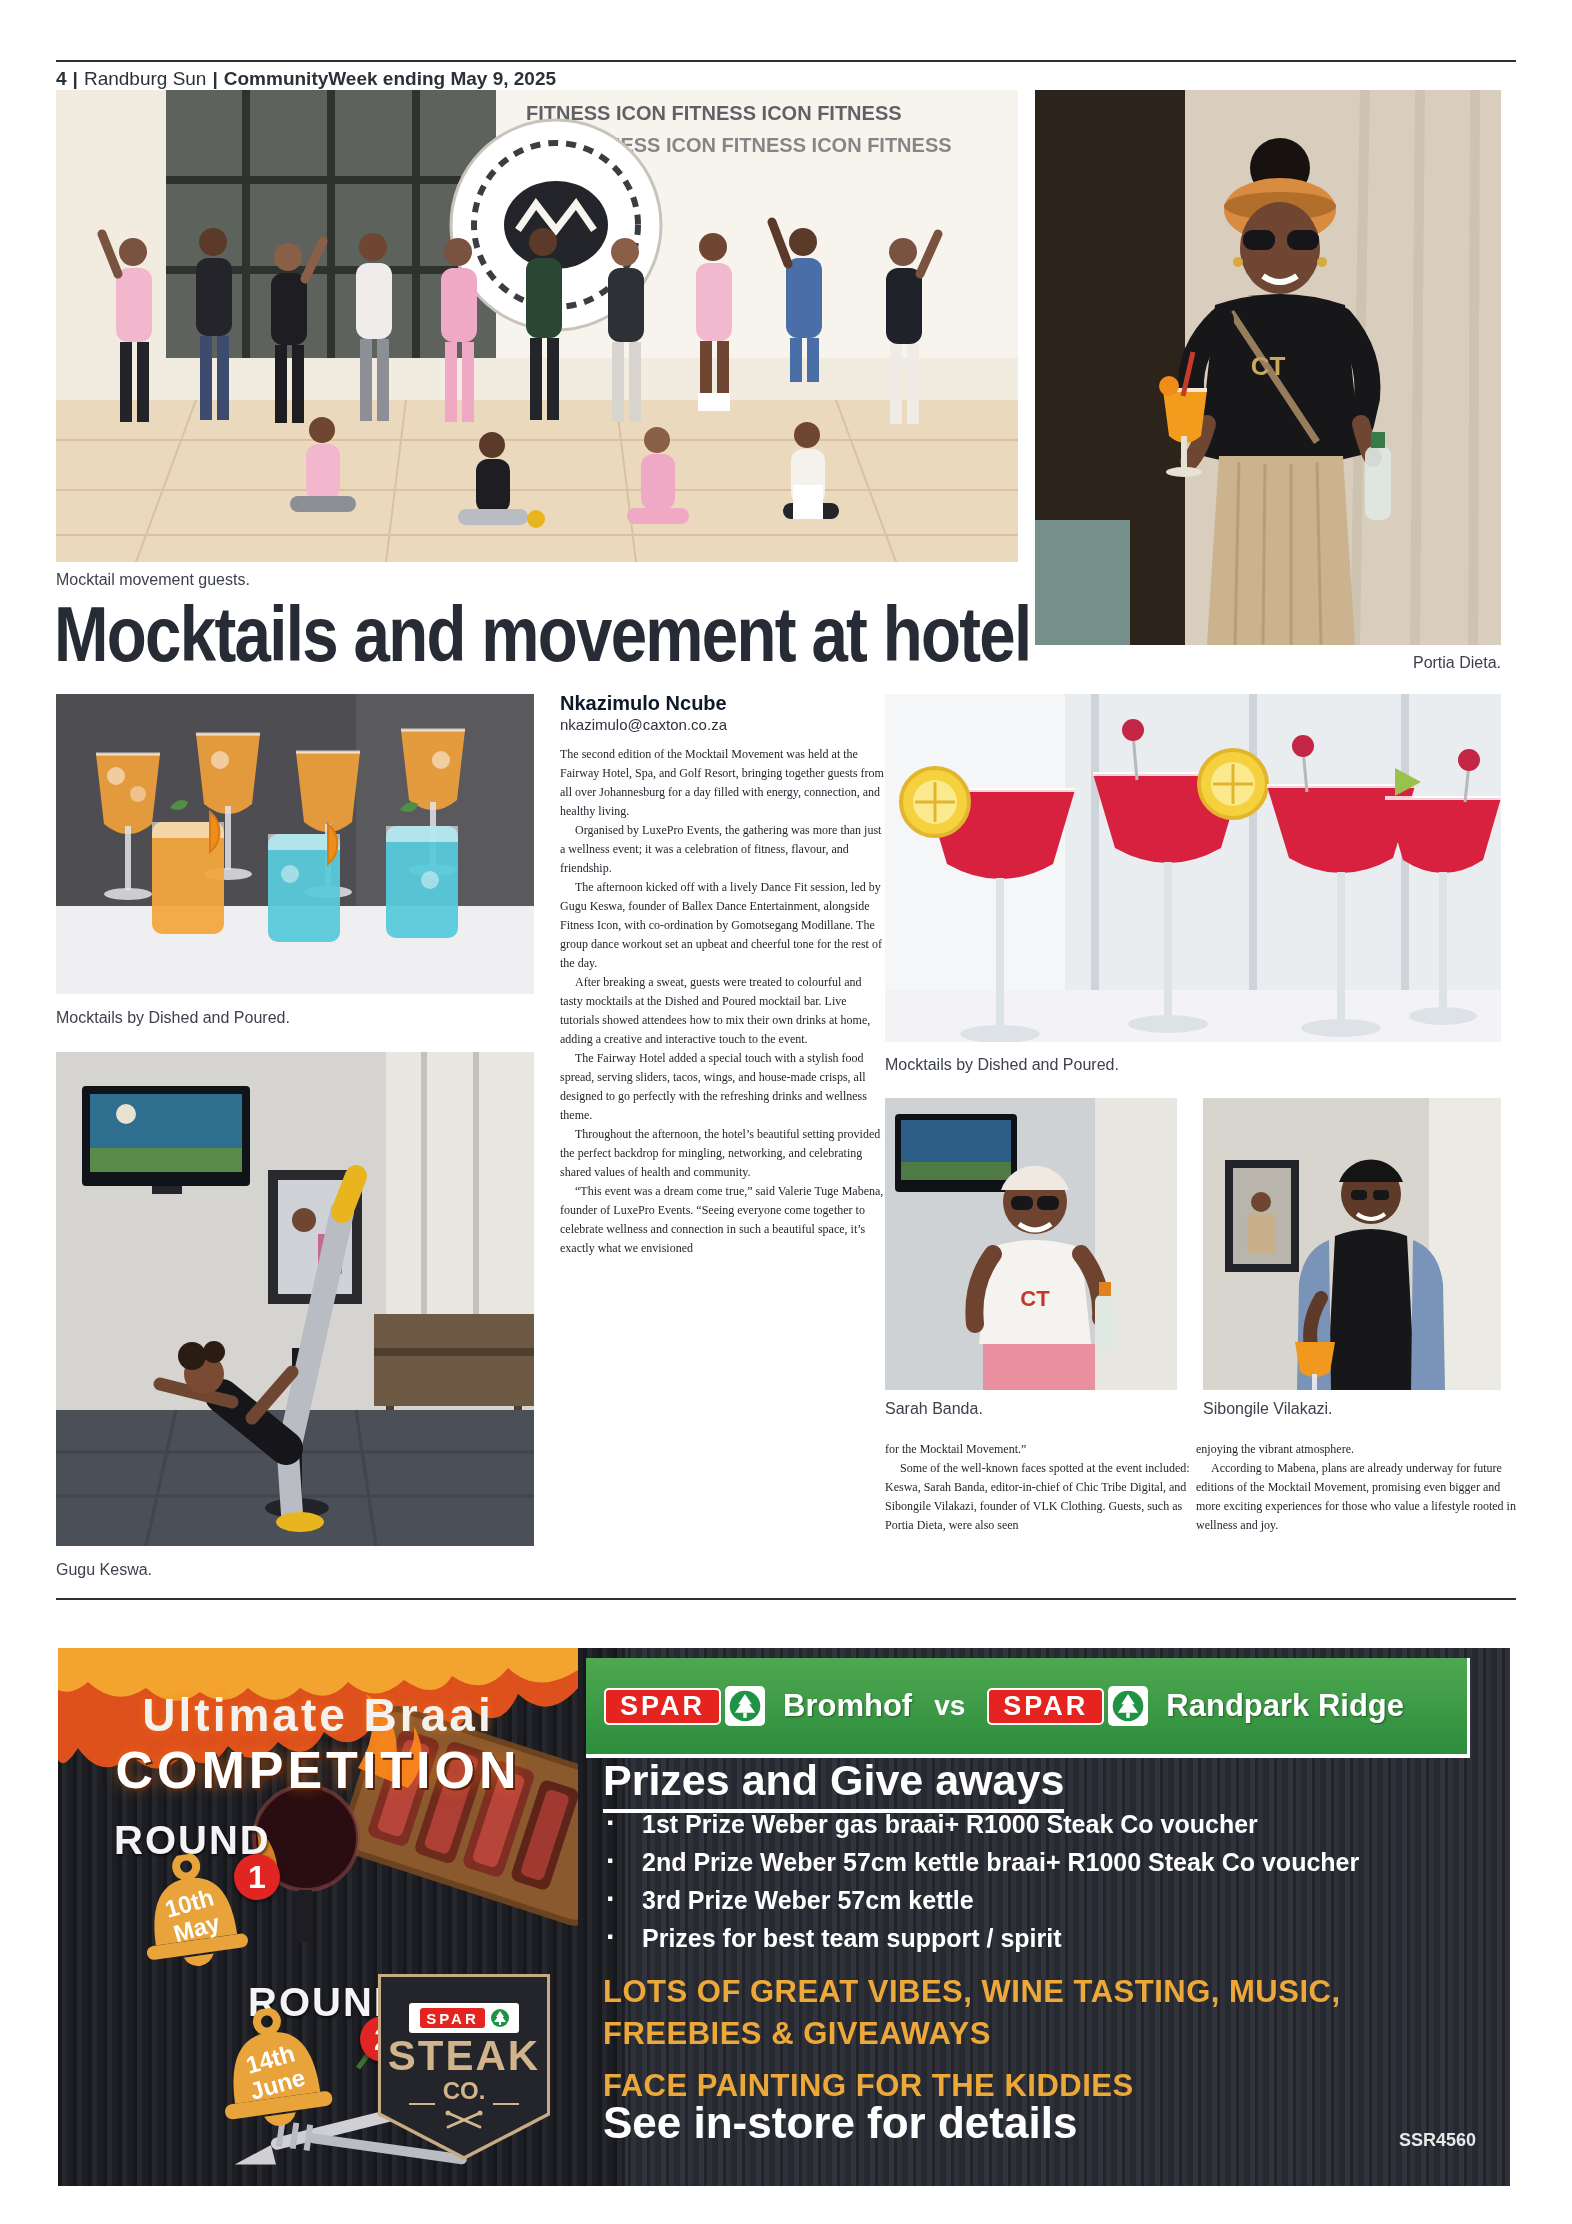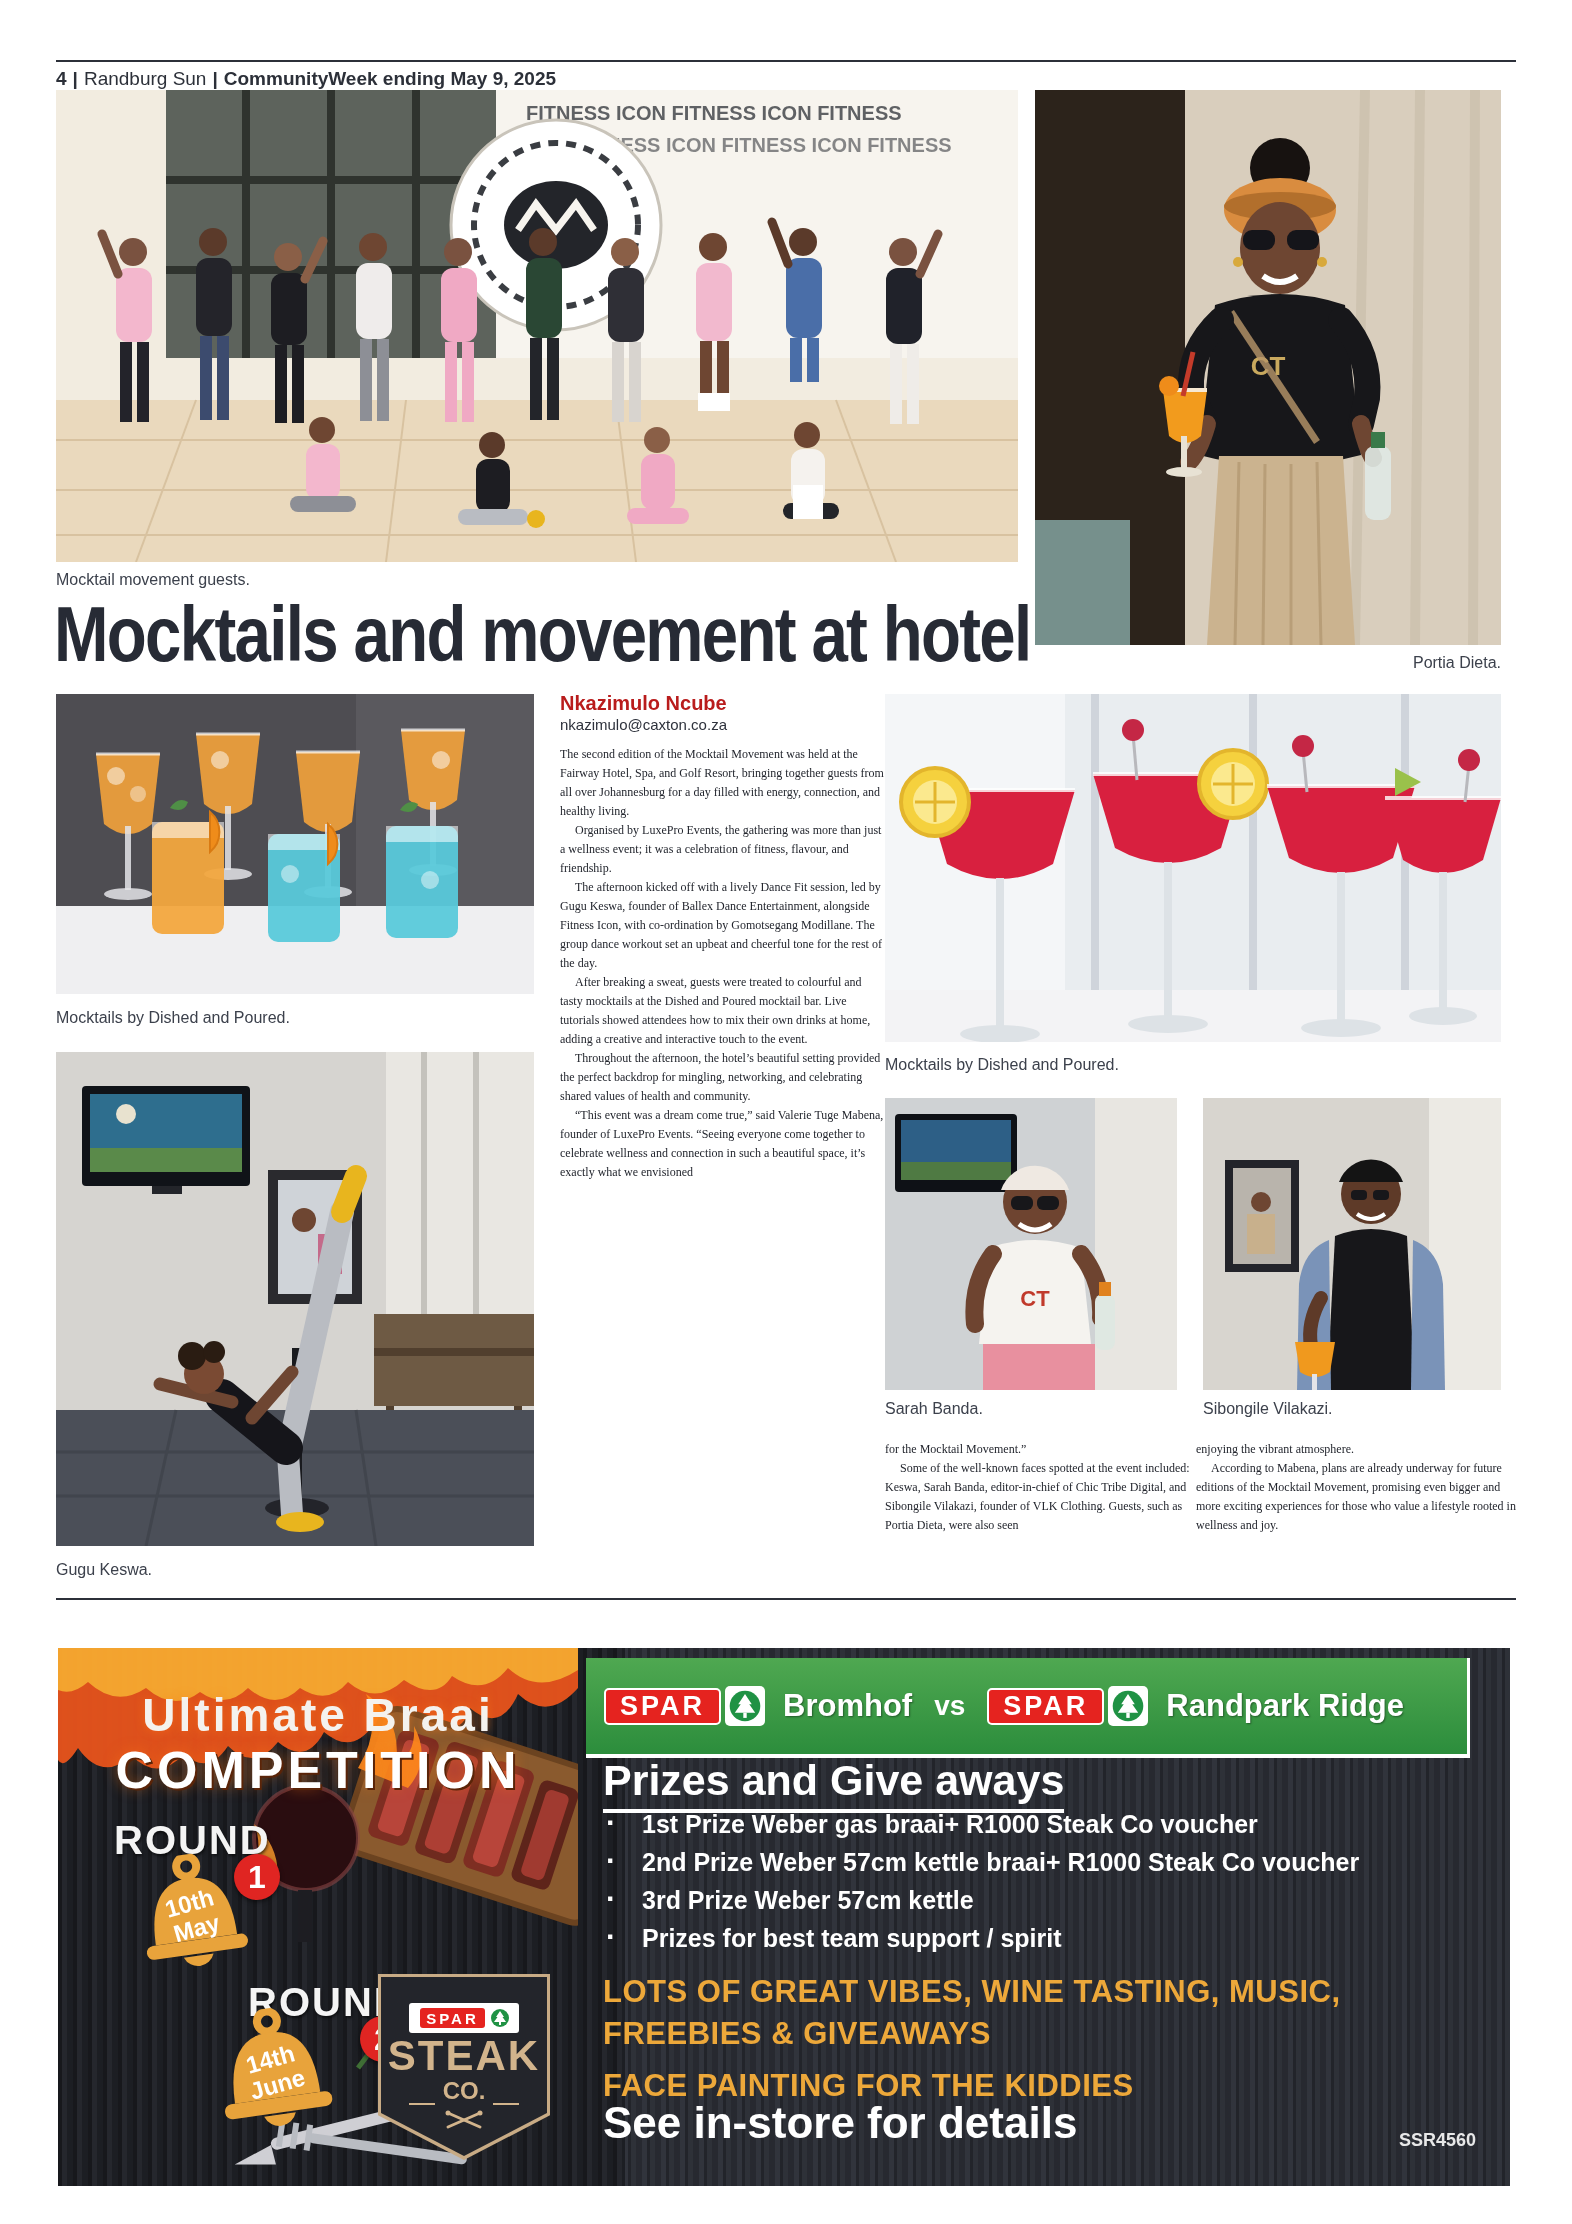--- a/index.html
+++ b/index.html
@@ -13,21 +13,21 @@
   .sep{padding:0 6px;font-weight:bold;color:#2c3039;}
 
   
   .caption{font-size:16px;color:#3c414c;line-height:20px;}
 
   
   #headline{left:54px;top:590px;width:1000px;font-size:77px;font-weight:800;color:#272b35;letter-spacing:-2px;white-space:nowrap;}
   #headline span{display:inline-block;transform:scaleX(.85);transform-origin:left center;}
 
   
-  #byline-name{left:560px;top:692px;font-size:20px;font-weight:bold;color:#b91c1c;}
+  #byline-name{left:560px;top:692px;font-size:20px;font-weight:bold;color:#0f172a;}
   #byline-email{left:560px;top:716px;font-size:15px;color:#2e323c;}
   .bodycol{font-family:"Liberation Serif",serif;font-size:12px;line-height:19px;color:#23262e;}
   #col1{left:560px;top:745px;width:326px;}
   #col2{left:885px;top:1440px;width:326px;}
   #col3{left:1196px;top:1440px;width:330px;}
   .bodycol p{margin:0;}
   .bodycol p.ind{text-indent:15px;}
 
   #mid-rule{left:56px;top:1598px;width:1460px;height:2px;background:#2c3039;}
 
@@ -383,20 +383,21 @@
       <circle cx="158" cy="300" r="11" fill="#2a1c12"></circle>
     </svg>
   </div>
   <div class="abs caption" style="left:56px;top:1560px;">Gugu Keswa.</div>
 
   <div class="abs bodycol" id="col1">
     <p>The second edition of the Mocktail Movement was held at the Fairway Hotel, Spa, and Golf Resort, bringing together guests from all over Johannesburg for a day filled with energy, connection, and healthy living.</p>
     <p class="ind">Organised by LuxePro Events, the gathering was more than just a wellness event; it was a celebration of fitness, flavour, and friendship.</p>
     <p class="ind">The afternoon kicked off with a lively Dance Fit session, led by Gugu Keswa, founder of Ballex Dance Entertainment, alongside Fitness Icon, with co-ordination by Gomotsegang Modillane. The group dance workout set an upbeat and cheerful tone for the rest of the day.</p>
     <p class="ind">After breaking a sweat, guests were treated to colourful and tasty mocktails at the Dished and Poured mocktail bar. Live tutorials showed attendees how to mix their own drinks at home, adding a creative and interactive touch to the event.</p>
+    <p class="ind">The Fairway Hotel added a special touch with a stylish food spread, serving sliders, tacos, wings, and house-made crisps, all designed to go perfectly with the refreshing drinks and wellness theme.</p>
     <p class="ind">Throughout the afternoon, the hotel’s beautiful setting provided the perfect backdrop for mingling, networking, and celebrating shared values of health and community.</p>
     <p class="ind">“This event was a dream come true,” said Valerie Tuge Mabena, founder of LuxePro Events. “Seeing everyone come together to celebrate wellness and connection in such a beautiful space, it’s exactly what we envisioned</p>
   </div>
 
   <div class="abs photo" style="left:885px;top:694px;width:616px;height:348px;">
     <svg width="616" height="348" viewBox="0 0 616 348">
       <rect width="616" height="348" fill="#e9edf0"></rect>
       <rect x="0" y="0" width="180" height="348" fill="#f4f6f8"></rect>
       <g stroke="#c9ced6" stroke-width="8" opacity=".8">
           <line x1="210" y1="0" x2="210" y2="348"></line>

